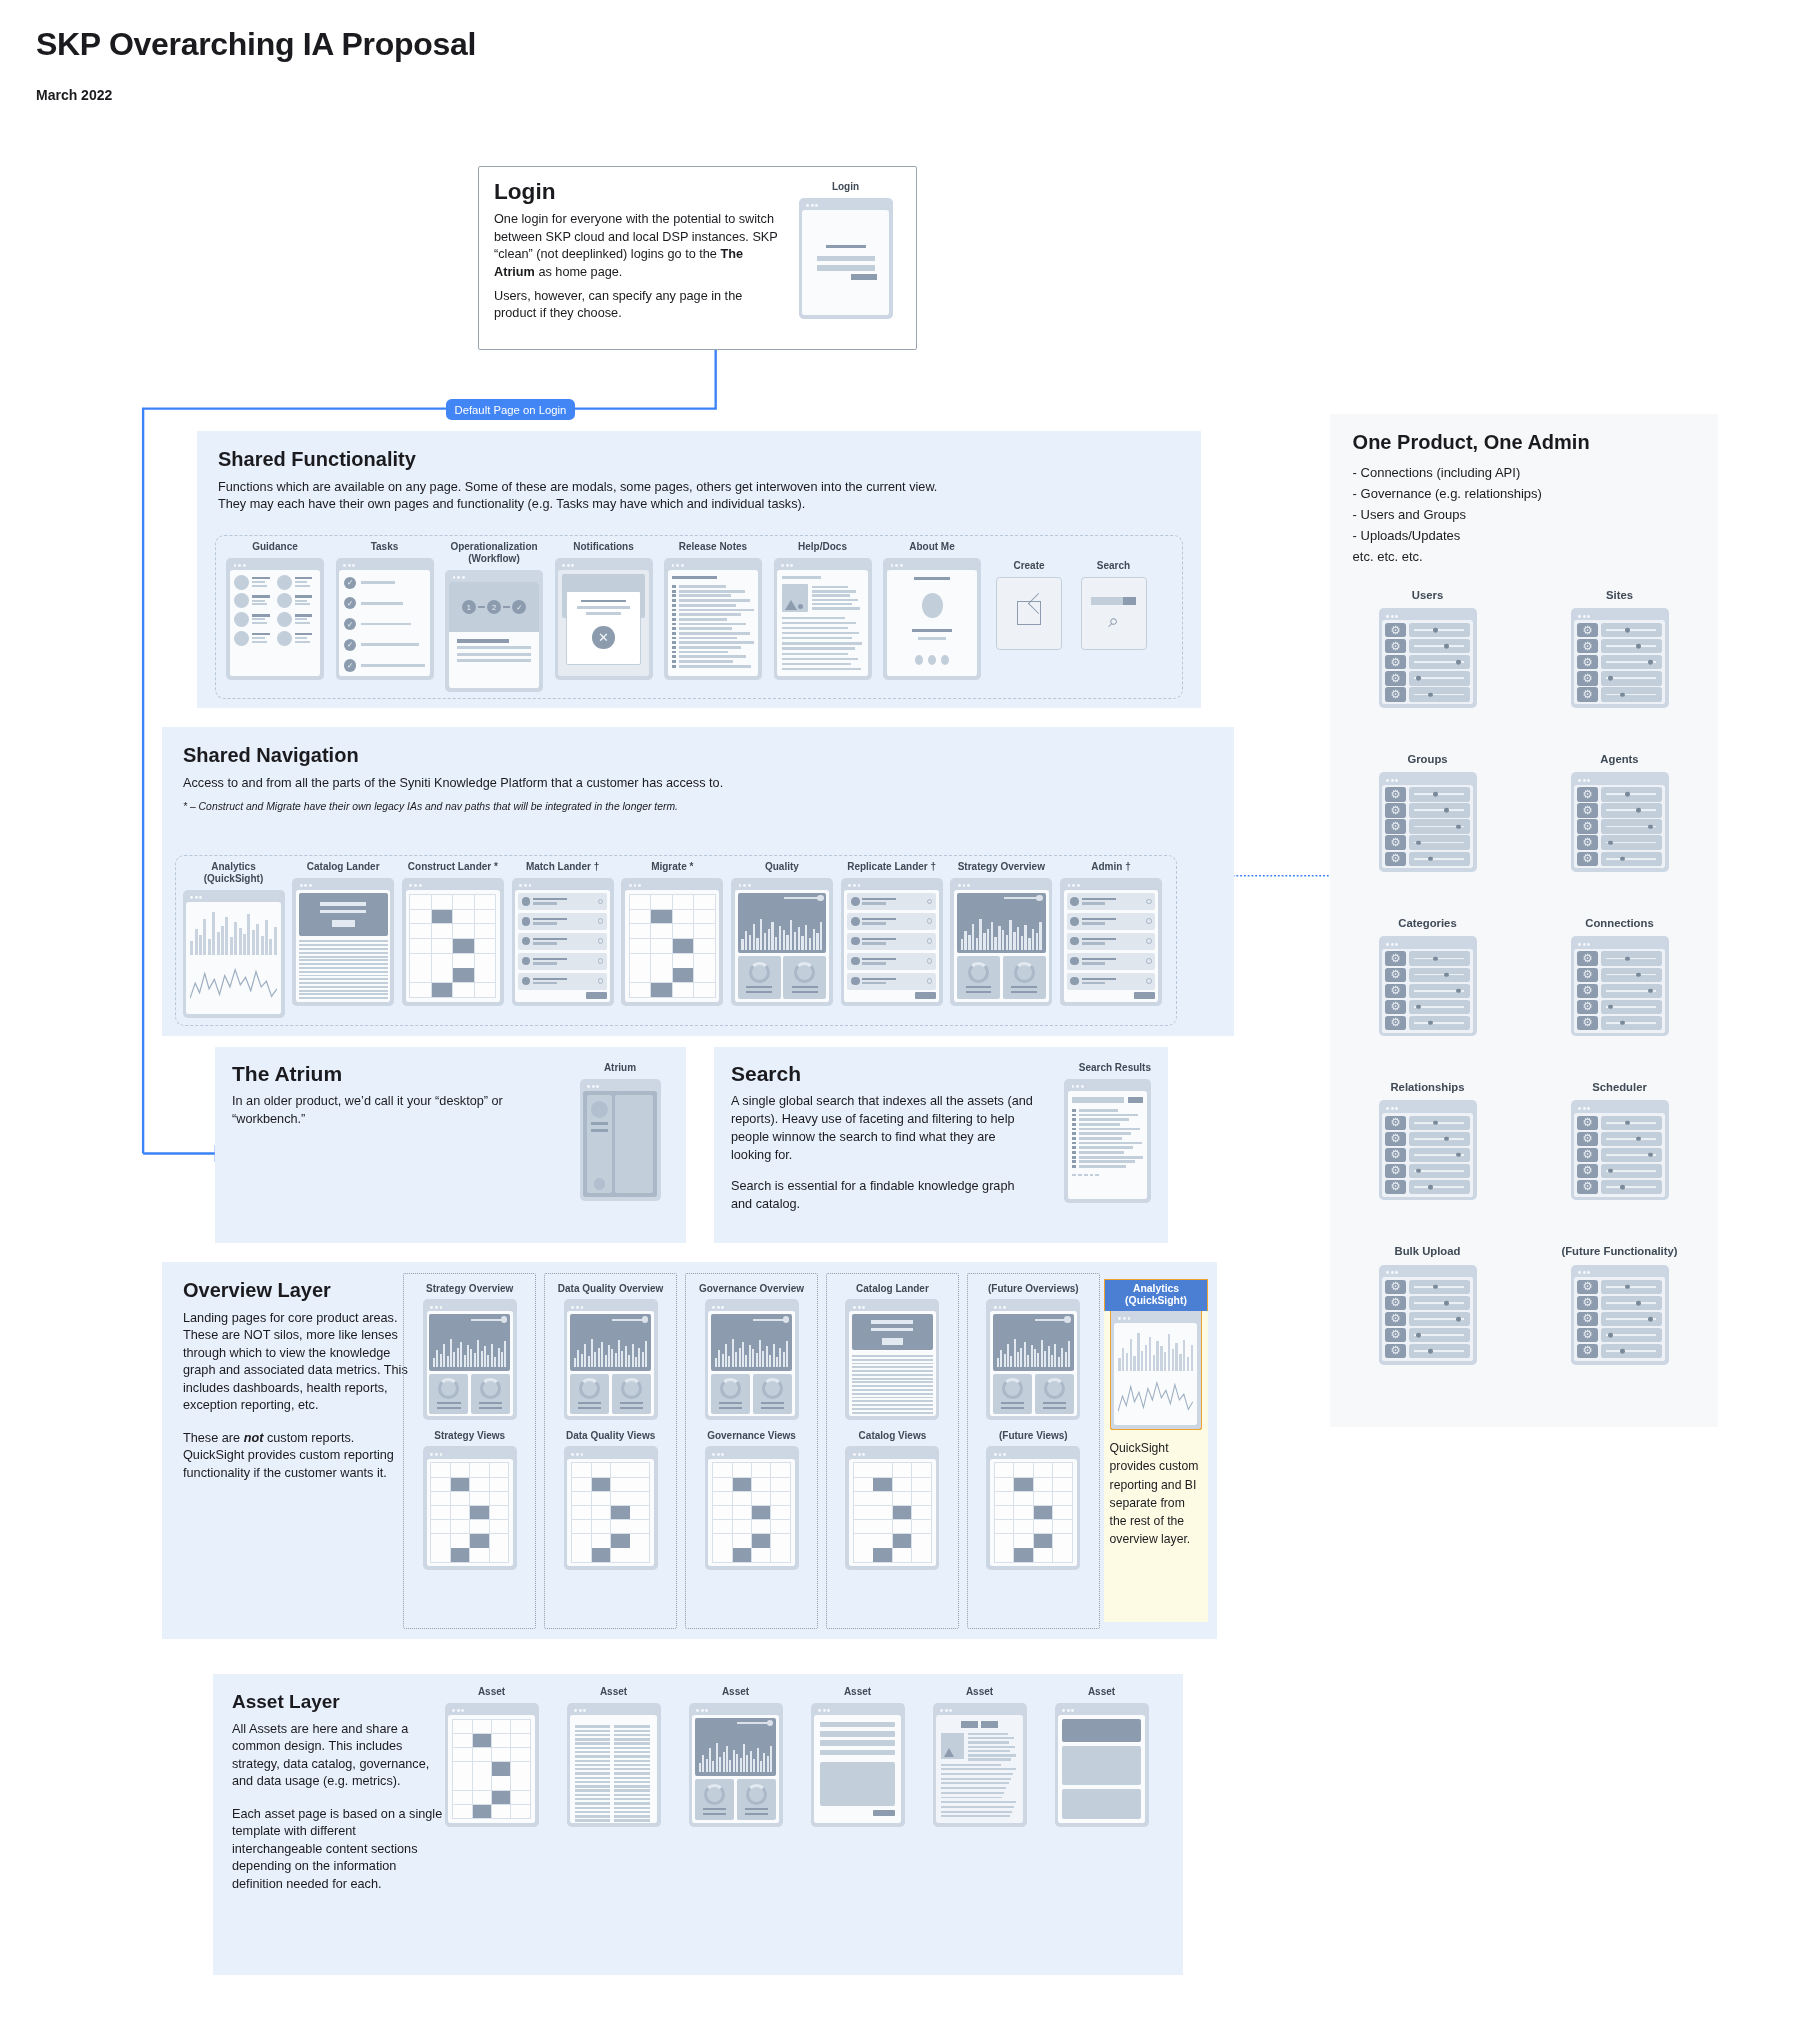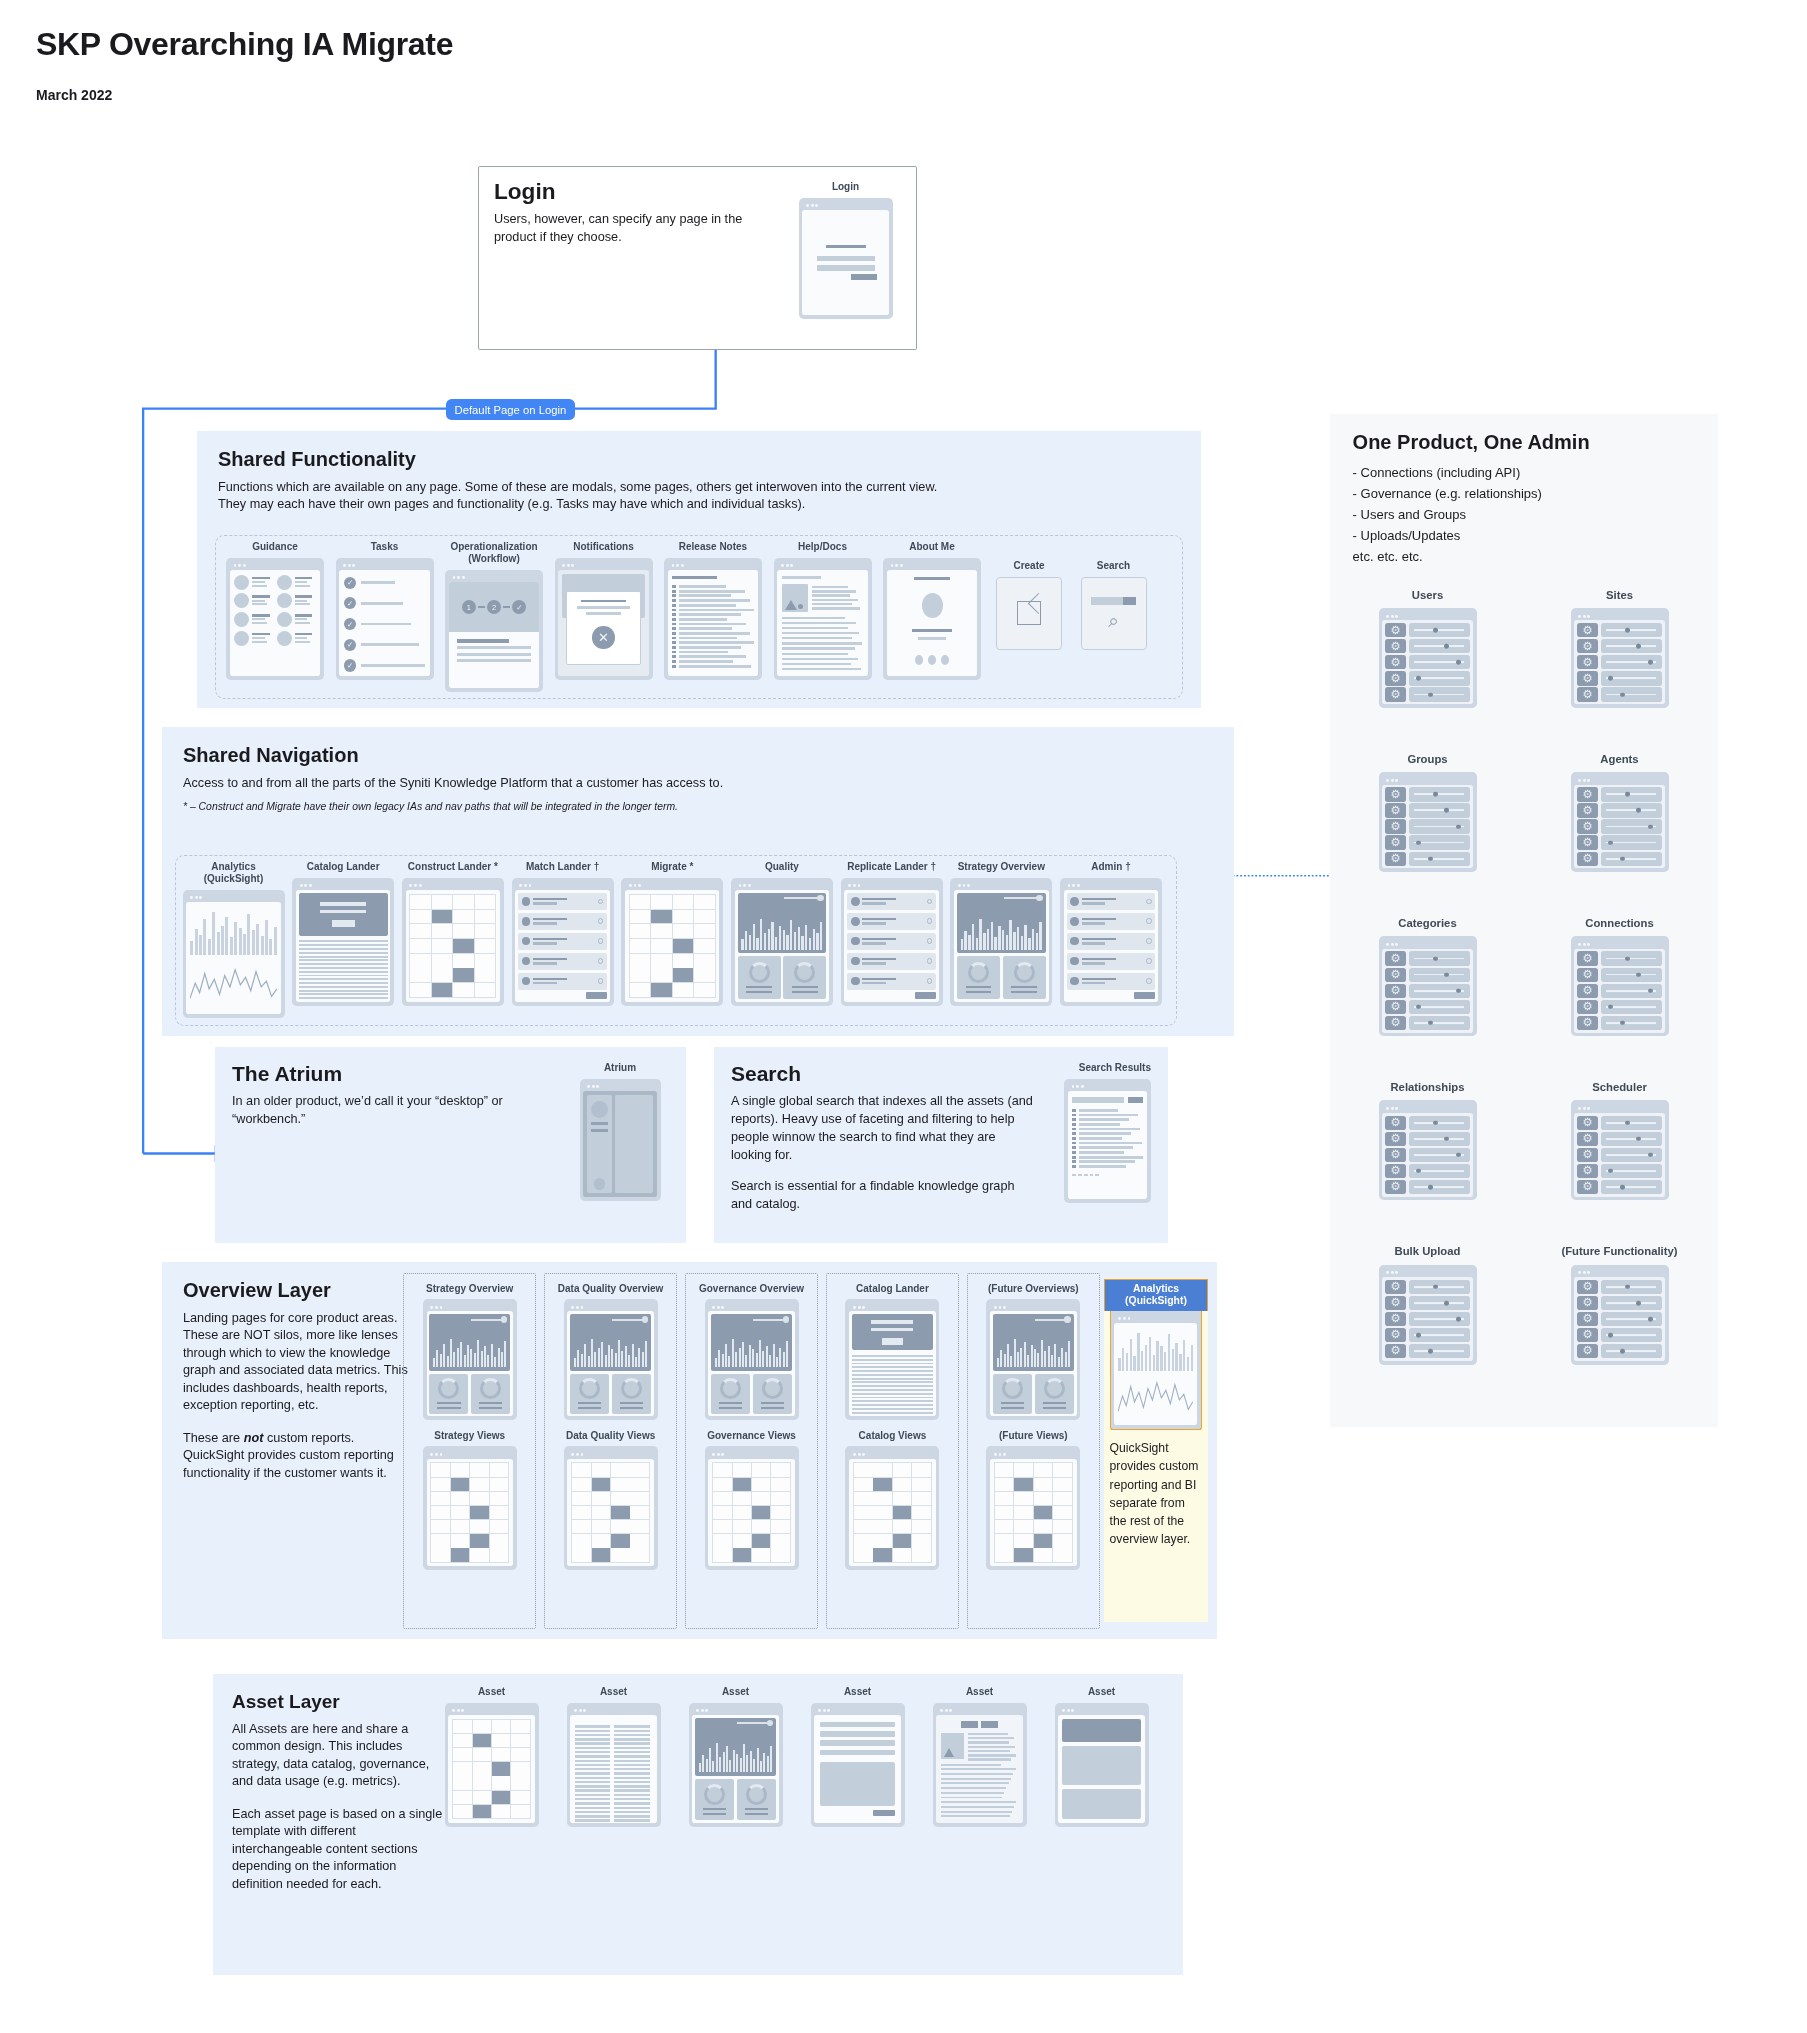--- a/index.html
+++ b/index.html
@@ -80,39 +80,42 @@
 
   .adminrow { display:flex; gap:2.8px; margin-bottom:2.8px; align-items:stretch; }
   .adminrow .gear { width:21px; background:#8c9cae; border-radius:2.8px; display:flex; align-items:center; justify-content:center; color:#eef2f7; font-size:11.3px; }
   .adminrow .slider { flex:1; background:#c3cedb; border-radius:2.8px; position:relative; }
   .adminrow .slider::before{ content:""; position:absolute; left:5.6px; right:5.6px; top:50%; height:1.9px; background:#edf1f6; transform:translateY(-50%);}
   .adminrow .slider .knob{ position:absolute; width:4.7px; height:4.7px; border-radius:50%; background:#7b8a9b; top:50%; transform:translateY(-50%); }
 </style>
 </head>
 <body>
 
-<div id="page-title">SKP Overarching IA Migrate</div>
+<div id="page-title">SKP Overarching IA Proposal</div>
 <div id="page-subtitle">March 2022</div>
 
 <svg style="position:absolute;left:0;top:0;width:1808px;height:2034px;pointer-events:none;" viewBox="0 0 1920 2160" width="1808" height="2034">
 
   <path d="M760,371 L760,434 L152,434 L152,1225" fill="none" stroke="#3b82f6" stroke-width="2.5"></path>
 
   <path d="M152,1225 L228,1225" fill="none" stroke="#3b82f6" stroke-width="2.5"></path>
   <polygon points="228,1216 248,1225 228,1234" fill="#3b82f6"></polygon>
 
   <line x1="1249" y1="930" x2="1440" y2="930" stroke="#3b82f6" stroke-width="1.6" stroke-dasharray="2 2"></line>
   <circle cx="1249" cy="930" r="3.5" fill="#ffffff" stroke="#3b82f6" stroke-width="1.6"></circle>
   <circle cx="1440" cy="930" r="3" fill="#3b82f6"></circle>
 </svg>
 
 <div class="login-card" style="left:478px;top:166px;width:439px;height:184px;padding:12.2px 15px;">
   <div style="display:flex;gap:9.4px;">
     <div style="flex:1;">
       <h2>Login</h2>
+      <p>
+        <span>One login for everyone with the potential to switch between SKP cloud and local DSP instances. SKP “clean” (not deeplinked) logins go to the </span><b>The Atrium</b><span> as home page.</span>
+      </p>
       <p>Users, however, can specify any page in the product if they choose.</p>
     </div>
     <div class="thumb" style="width:111px;padding-top:1.9px;">
       <div class="thumb-label">Login</div>
       <div class="wf" style="width:94px;height:121px;">
         <div class="bar">
             <i></i>
             <i></i>
             <i></i>
           </div>

